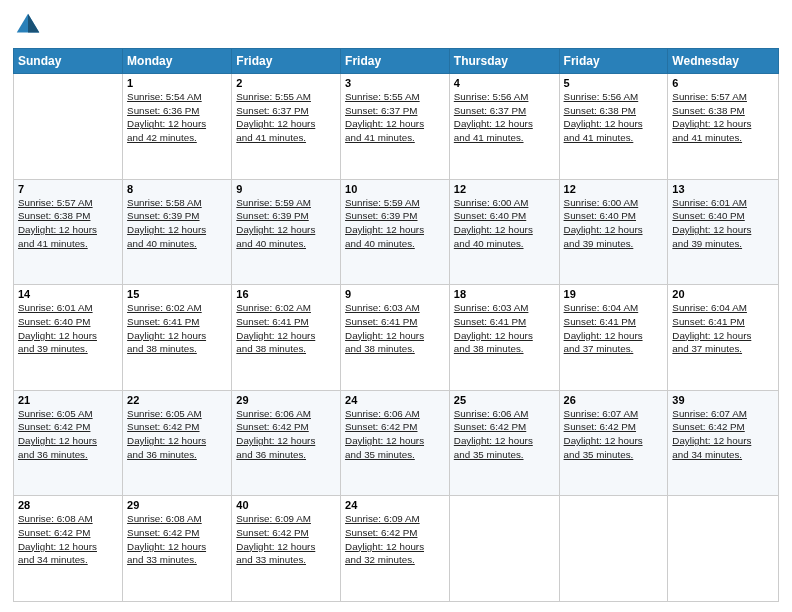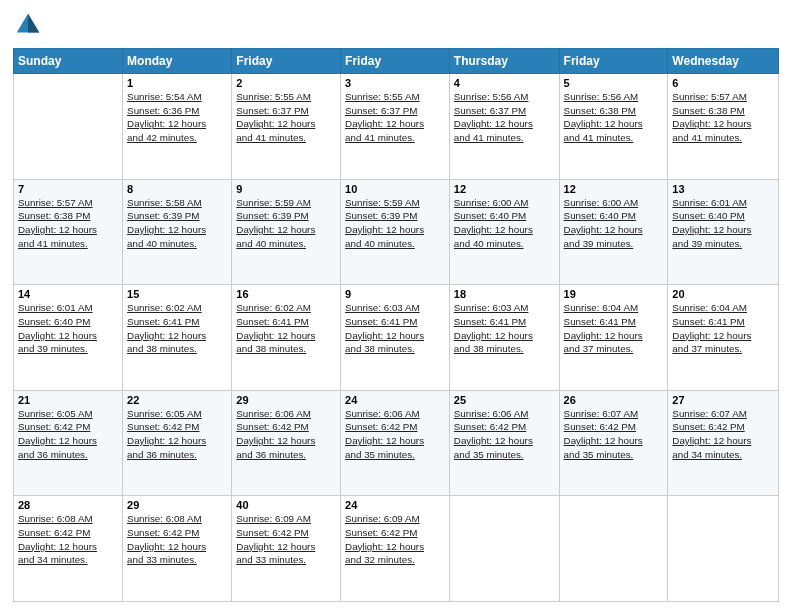--- a/index.html
+++ b/index.html
@@ -236,21 +236,21 @@
           </td>
           <td>
             <span class="day-num">25</span>
             <div class="day-info">Sunrise: 6:06 AM<br>Sunset: 6:42 PM<br>Daylight: 12 hours<br>and 35 minutes.</div>
           </td>
           <td>
             <span class="day-num">26</span>
             <div class="day-info">Sunrise: 6:07 AM<br>Sunset: 6:42 PM<br>Daylight: 12 hours<br>and 35 minutes.</div>
           </td>
           <td>
-            <span class="day-num">27</span>
+            <span class="day-num">39</span>
             <div class="day-info">Sunrise: 6:07 AM<br>Sunset: 6:42 PM<br>Daylight: 12 hours<br>and 34 minutes.</div>
           </td>
         </tr>
         <tr>
           <td>
             <span class="day-num">28</span>
             <div class="day-info">Sunrise: 6:08 AM<br>Sunset: 6:42 PM<br>Daylight: 12 hours<br>and 34 minutes.</div>
           </td>
           <td>
             <span class="day-num">29</span>

